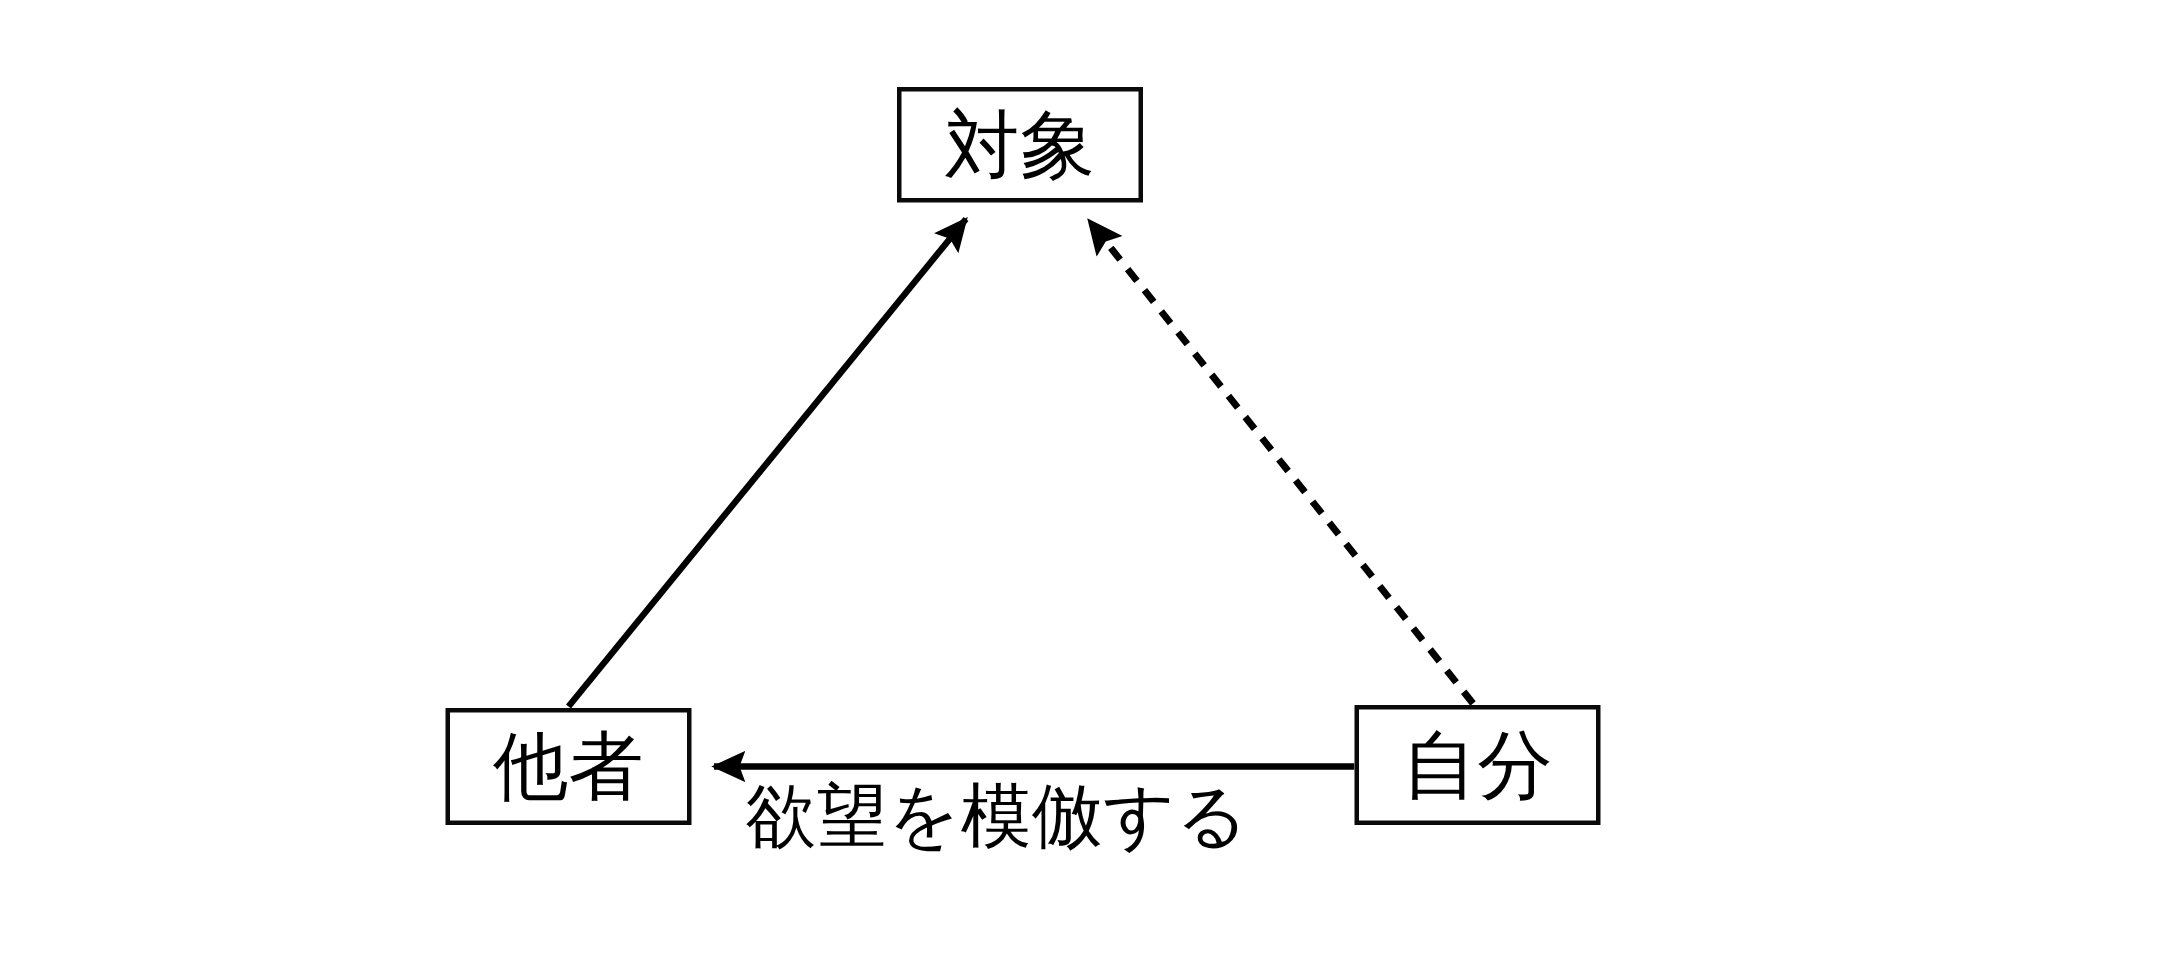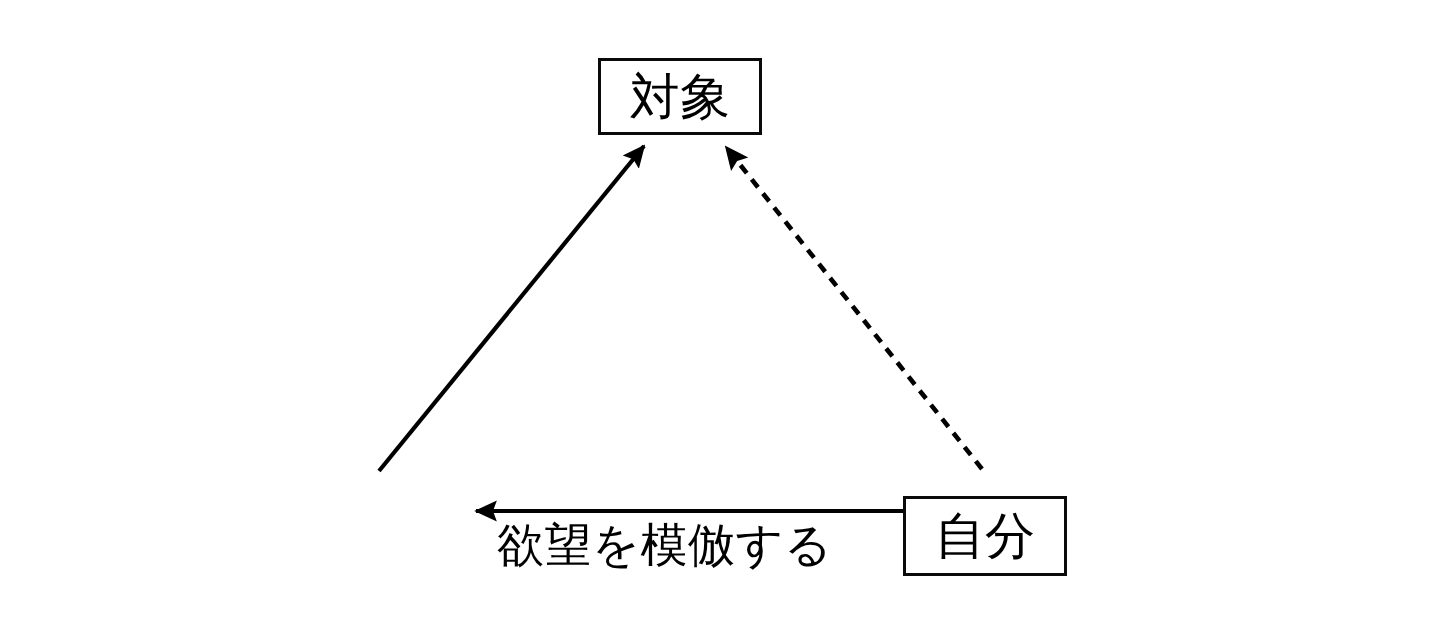--- a/index.html
+++ b/index.html
@@ -54,21 +54,21 @@
     height: 77px;
   }
   #node-other {
     left: 297px;
     top: 472px;
     width: 164px;
     height: 78px;
   }
   #node-self {
     left: 903px;
-    top: 496px;
+    top: 470px;
     width: 164px;
     height: 80px;
     text-align: right;
   }
   .edge-label {
     position: absolute;
     color: #000000;
     font-size: 47px;
     line-height: 1;
     white-space: nowrap;
@@ -106,20 +106,23 @@
 
     <line x1="982" y1="469" x2="726" y2="147" stroke="#000000" stroke-width="4.6" stroke-dasharray="10 8" stroke-linecap="butt" marker-end="url(#arrow-dashed)"></line>
 
     <line x1="903" y1="511" x2="476" y2="511" stroke="#000000" stroke-width="4.2" marker-end="url(#arrow-solid)"></line>
   </svg>
 
   <div class="node-box" id="node-object">
     <span class="node-label">対象</span>
   </div>
 
+  <div class="node-box" id="node-other">
+    <span class="node-label">他者</span>
+  </div>
 
   <div class="node-box" id="node-self">
     <span class="node-label">自分</span>
   </div>
 
 
 
   <div class="edge-label" id="edge-label-imitate-desire">欲望を模倣する</div>
 
 </div>

